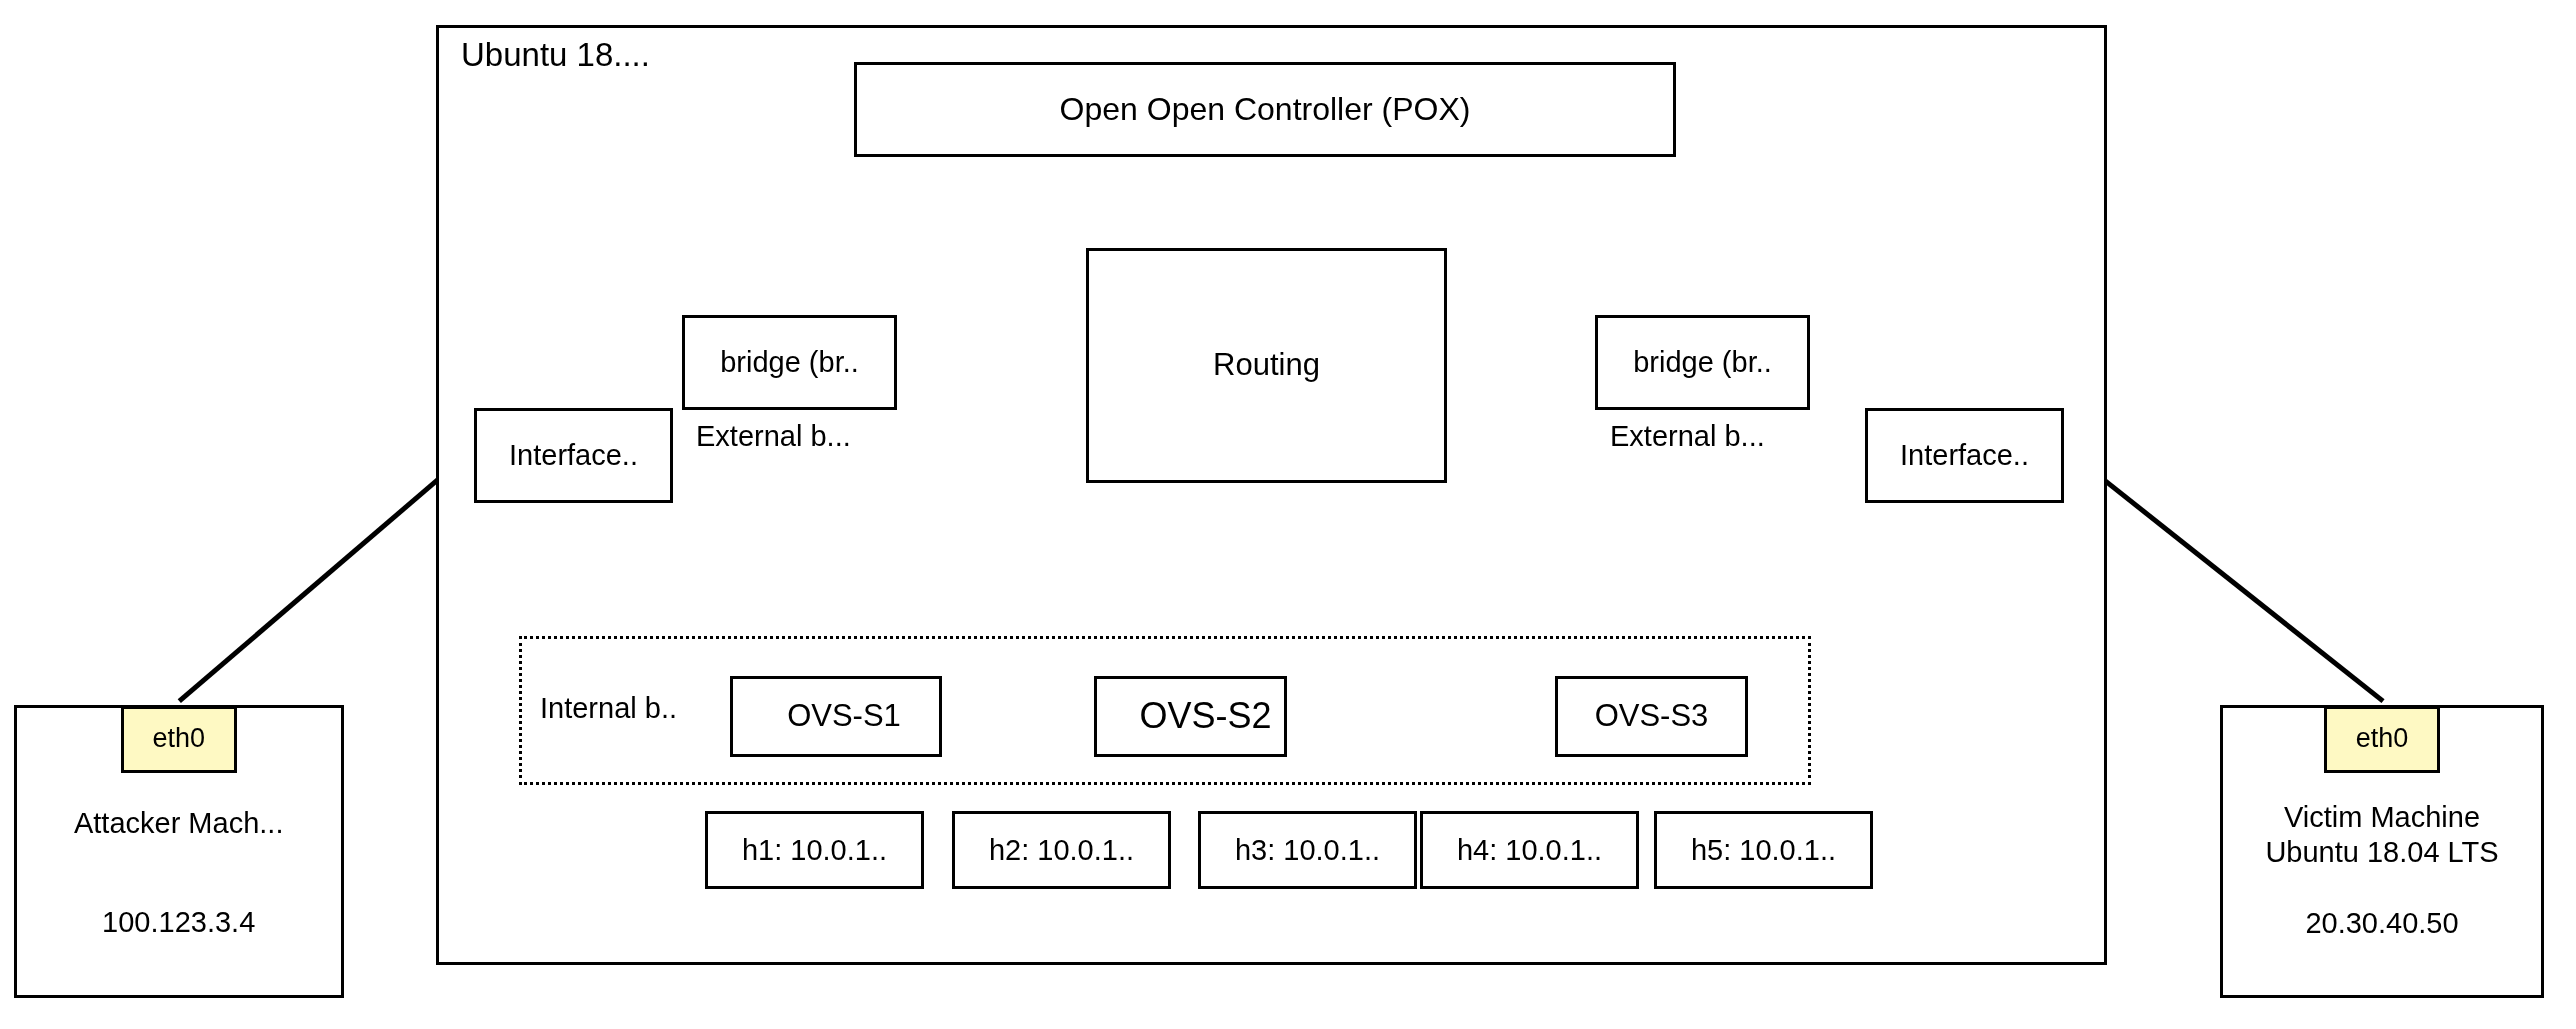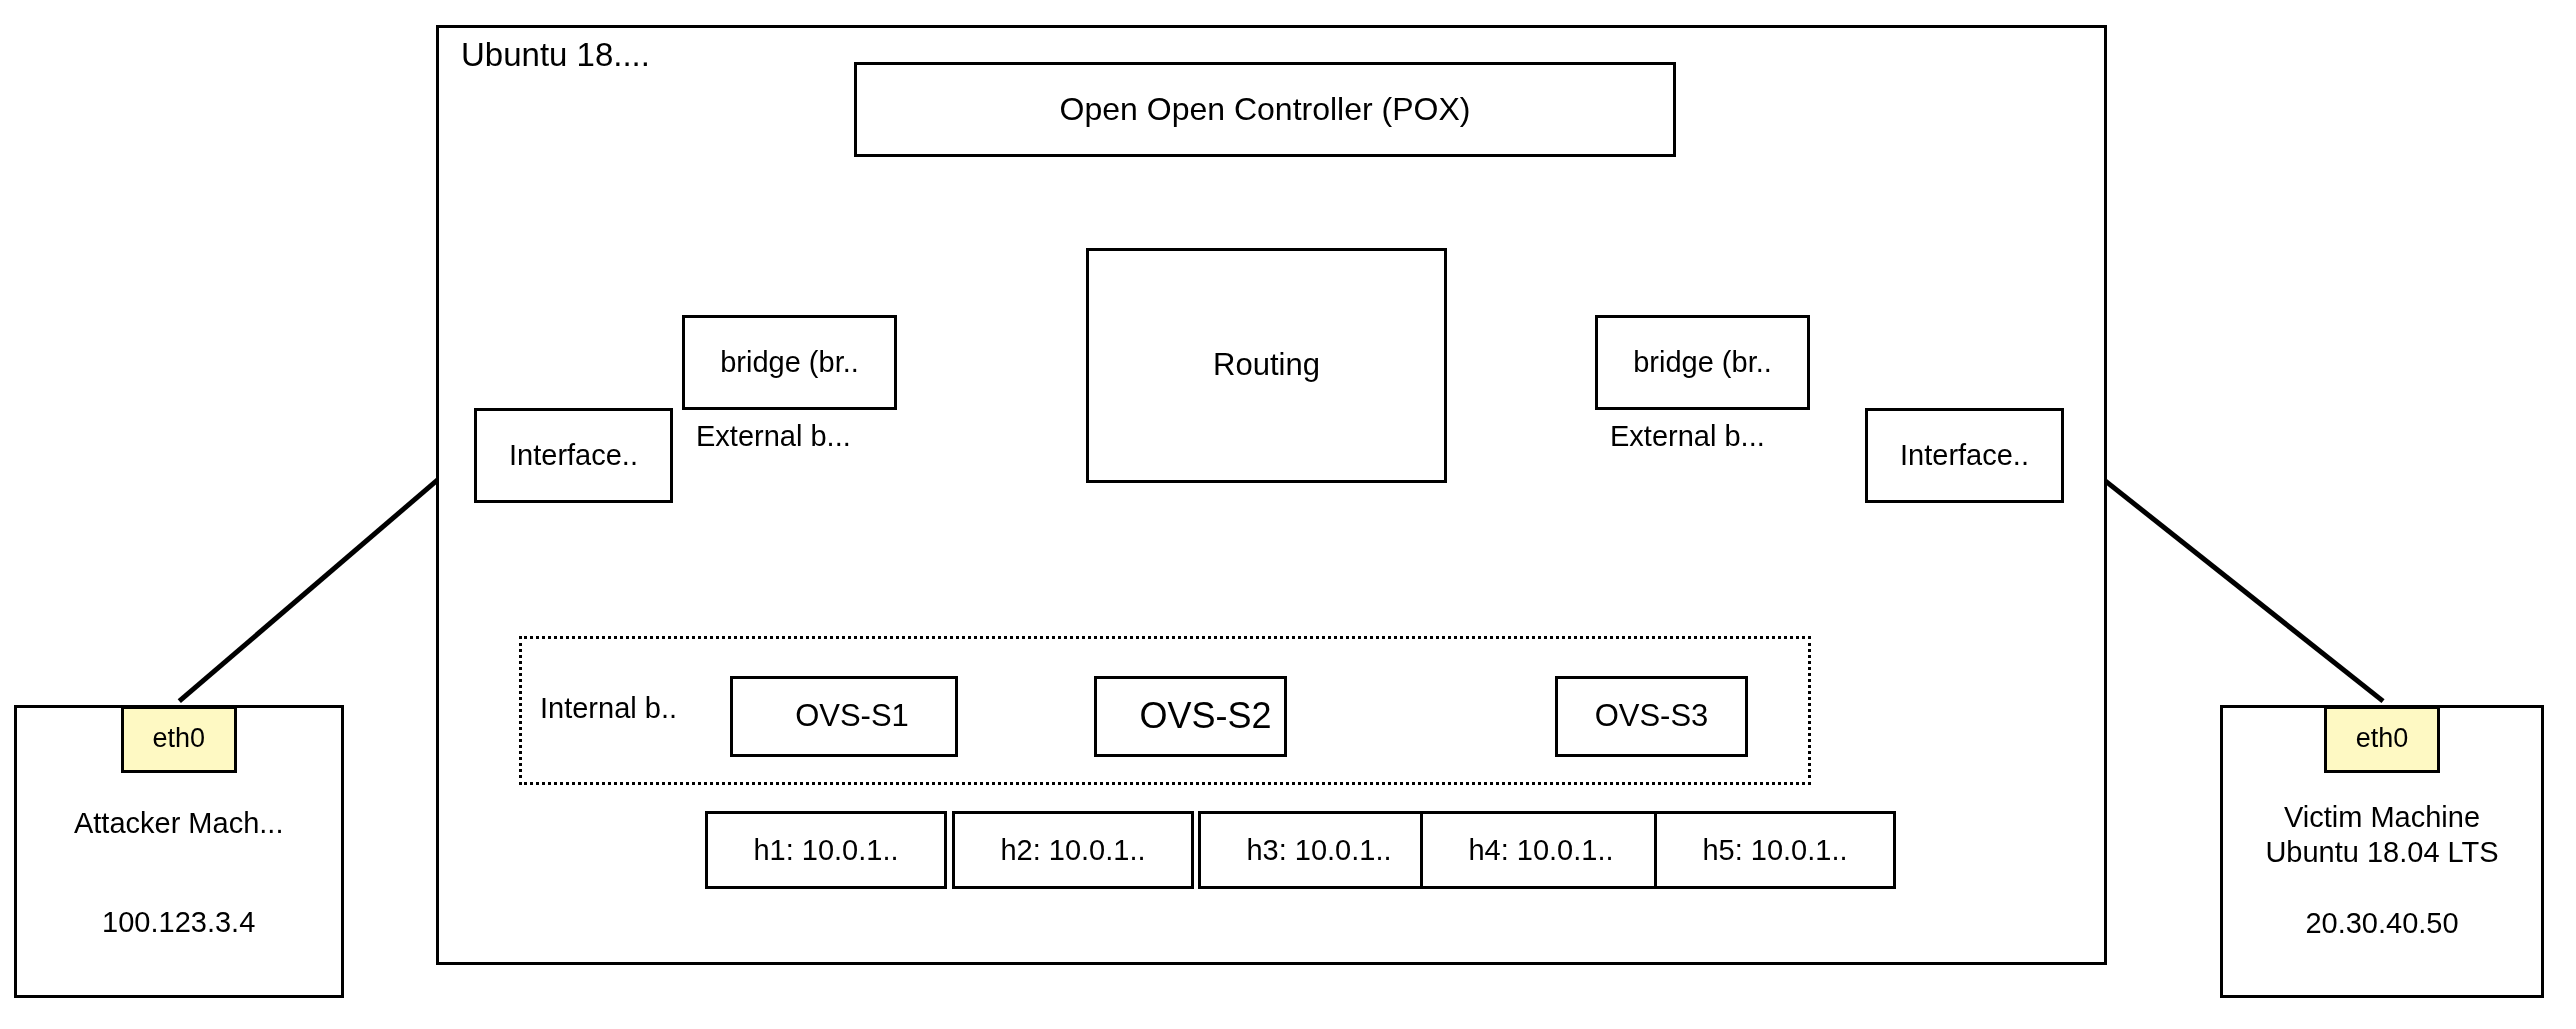--- a/index.html
+++ b/index.html
@@ -99,27 +99,27 @@
     width: 1292px; height: 149px;
     border: 3.7px dotted #000000;
     background: transparent;
     display: block;
   }
   #internal-label {
     left: 540px; top: 692px;
     font-size: 29px;
   }
   
-  #ovs-s1-box { left: 730px; top: 676px; width: 228px; height: 81px; font-size: 31px; padding-left: 16px; }
+  #ovs-s1-box { left: 730px; top: 676px; width: 212px; height: 81px; font-size: 31px; padding-left: 16px; }
   #ovs-s2-box { left: 1094px; top: 676px; width: 193px; height: 81px; font-size: 36px; padding-left: 30px; }
   #ovs-s3-box { left: 1555px; top: 676px; width: 193px; height: 81px; font-size: 31px; }
   
   .host-box {
     top: 811px;
-    width: 242px; height: 78px;
+    width: 219px; height: 78px;
     font-size: 29px;
   }
   #host-h1-box { left: 705px; }
   #host-h2-box { left: 952px; }
   #host-h3-box { left: 1198px; }
   #host-h4-box { left: 1420px; }
   #host-h5-box { left: 1654px; }
   
   #attacker-box {
     left: 13.7px; top: 705px;

